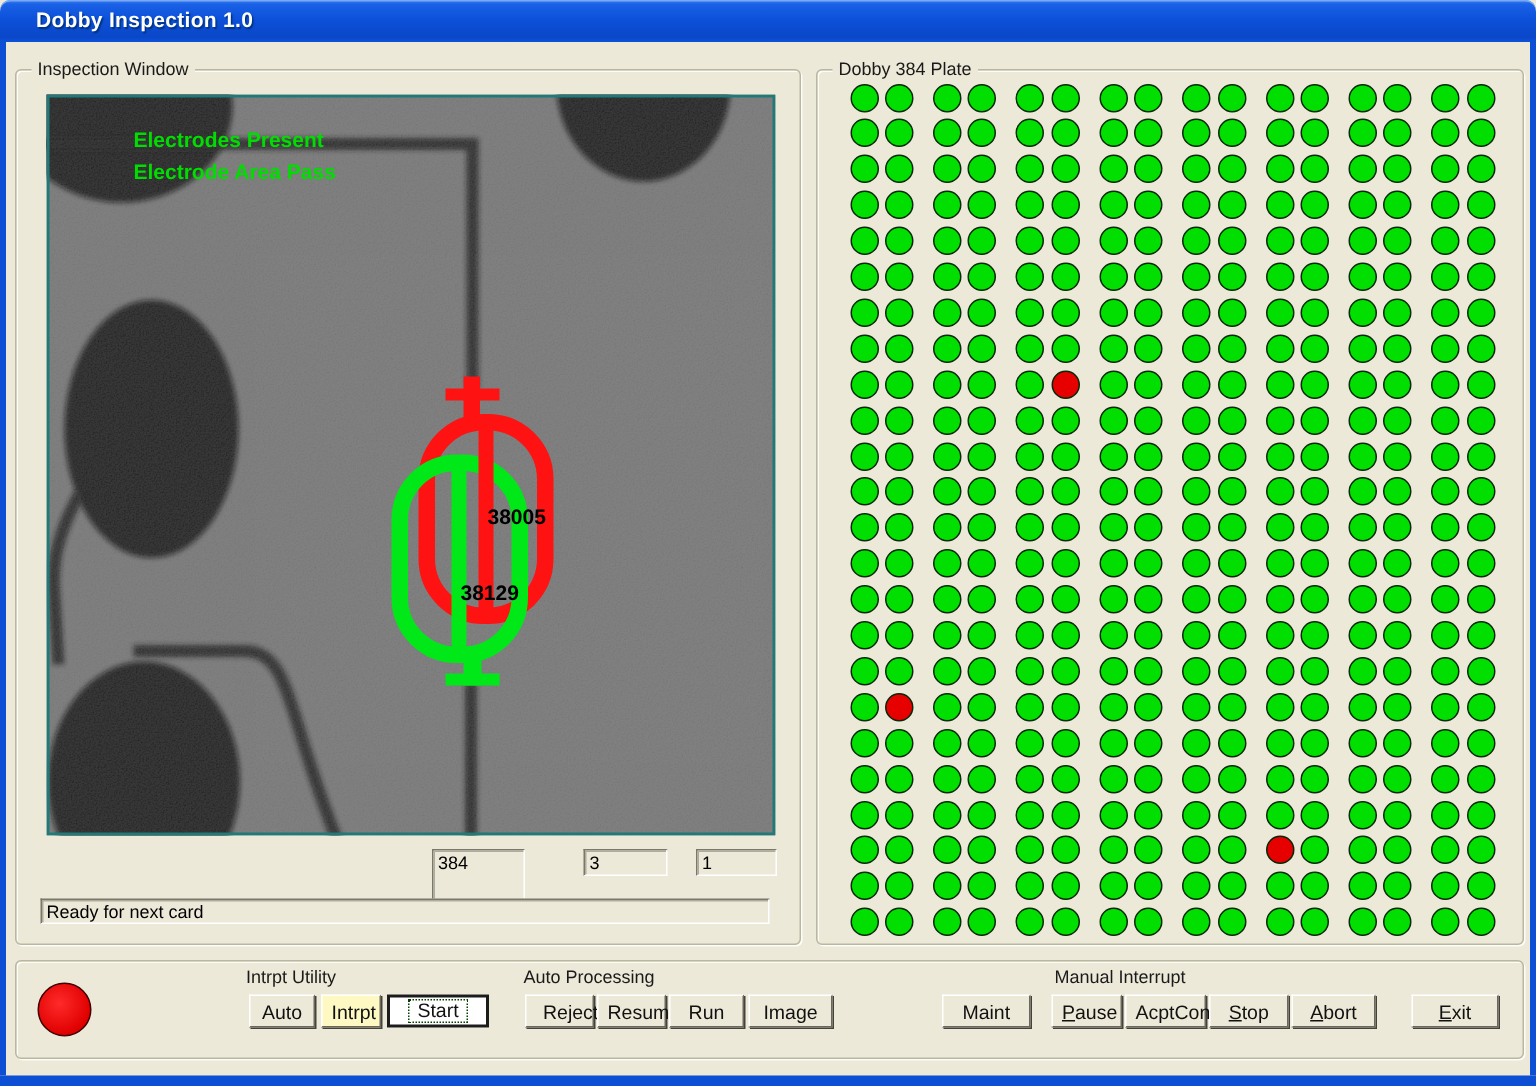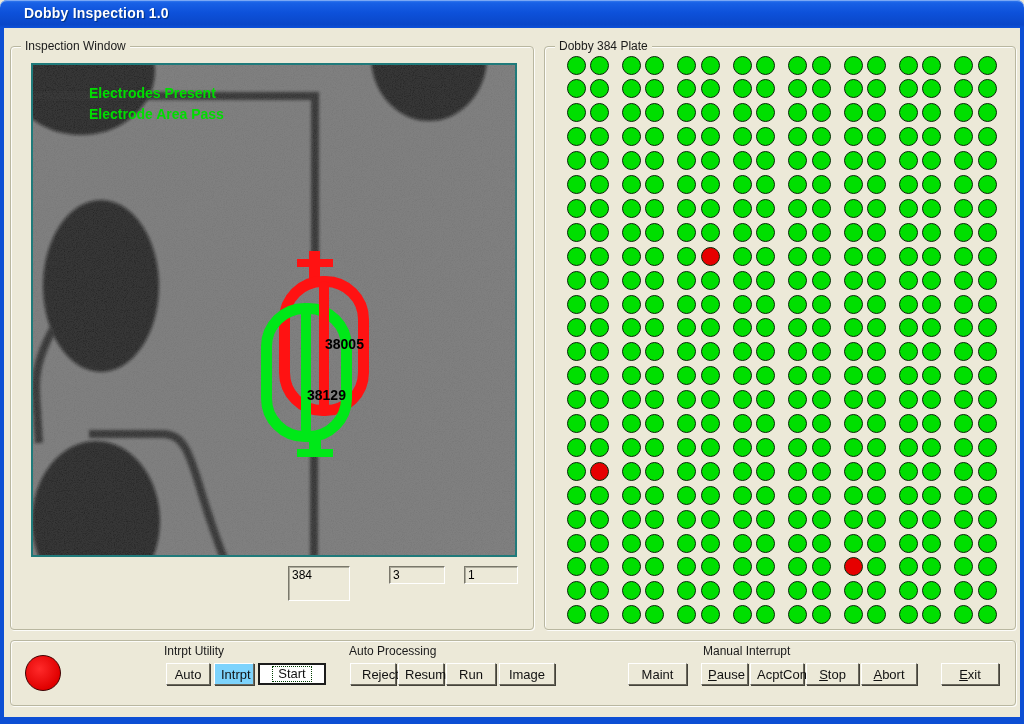--- a/index.html
+++ b/index.html
@@ -16,21 +16,21 @@
   
   .groupbox{position:absolute;border:1px solid #b9b7a0;border-radius:4px;
     box-shadow:inset 1px 1px 0 rgba(255,255,255,.85),1px 1px 0 rgba(255,255,255,.85);}
   .grouplabel{position:absolute;top:-8px;left:10px;background:#ece9d8;padding:0 4px;
     font-size:12px;color:#1a1a1a;white-space:nowrap;}
   .floatlabel{position:absolute;font-size:12px;color:#1a1a1a;white-space:nowrap;}
   
   .btn{position:absolute;height:22px;background:#ece9d8;font-size:13px;color:#111;
     text-align:center;line-height:20px;border:1px solid;border-color:#ffffff #6a685c #6a685c #ffffff;
     box-shadow:1px 1px 0 #44423a;box-sizing:border-box;cursor:default;user-select:none;}
-  .btn.green{background:#7dd3fc;}
+  .btn.green{background:#fef9c3;}
   .btn.default{border:2px solid #1c1c1c;box-shadow:none;line-height:16px;background:#ffffff;}
   .btn.default .focusrect{display:inline-block;border:1px dotted #004000;padding:0 5px;line-height:14px;}
   
   .sunken{position:absolute;background:#ece9d8;border:1px solid;border-color:#7a786b #ffffff #ffffff #7a786b;
     box-shadow:inset 1px 1px 0 rgba(60,60,50,.35);font-size:12px;color:#000;
     padding:1px 0 0 3px;box-sizing:border-box;overflow:hidden;white-space:nowrap;}
   
   #indicator{position:absolute;width:34px;height:34px;border-radius:50%;
     background:radial-gradient(circle at 40% 38%,#ff2a2a 0%,#e00000 70%,#c00000 100%);
     border:1px solid #400000;}
@@ -105,20 +105,21 @@
       <text x="58" y="35" font-family="Liberation Sans, sans-serif" font-size="14" font-weight="bold" fill="#00dd00">Electrodes Present</text>
       <text x="58" y="56" font-family="Liberation Sans, sans-serif" font-size="14" font-weight="bold" fill="#00dd00">Electrode Area Pass</text>
 
       <rect x="1" y="1" width="484" height="492" fill="none" stroke="#1f7a7a" stroke-width="2"></rect>
     </svg>
 
     <div class="sunken" style="left:277px;top:519px;width:62px;height:35px;">384</div>
     <div class="sunken" style="left:378px;top:519px;width:56px;height:18px;">3</div>
     <div class="sunken" style="left:453px;top:519px;width:54px;height:18px;">1</div>
 
+    <div class="sunken" style="left:16px;top:552px;width:486px;height:17px;">Ready for next card</div>
   </div>
 
   <div class="groupbox" id="plate-box" style="left:544px;top:46px;width:470px;height:582px;">
     <span class="grouplabel">Dobby 384 Plate</span>
 
   <div class="well" style="left: 21.5px; top: 8.5px; background: rgb(0, 223, 0);"></div>
       <div class="well" style="left: 45px; top: 8.5px; background: rgb(0, 223, 0);"></div>
       <div class="well" style="left: 76.9px; top: 8.5px; background: rgb(0, 223, 0);"></div>
       <div class="well" style="left: 100.4px; top: 8.5px; background: rgb(0, 223, 0);"></div>
       <div class="well" style="left: 132.3px; top: 8.5px; background: rgb(0, 223, 0);"></div>

